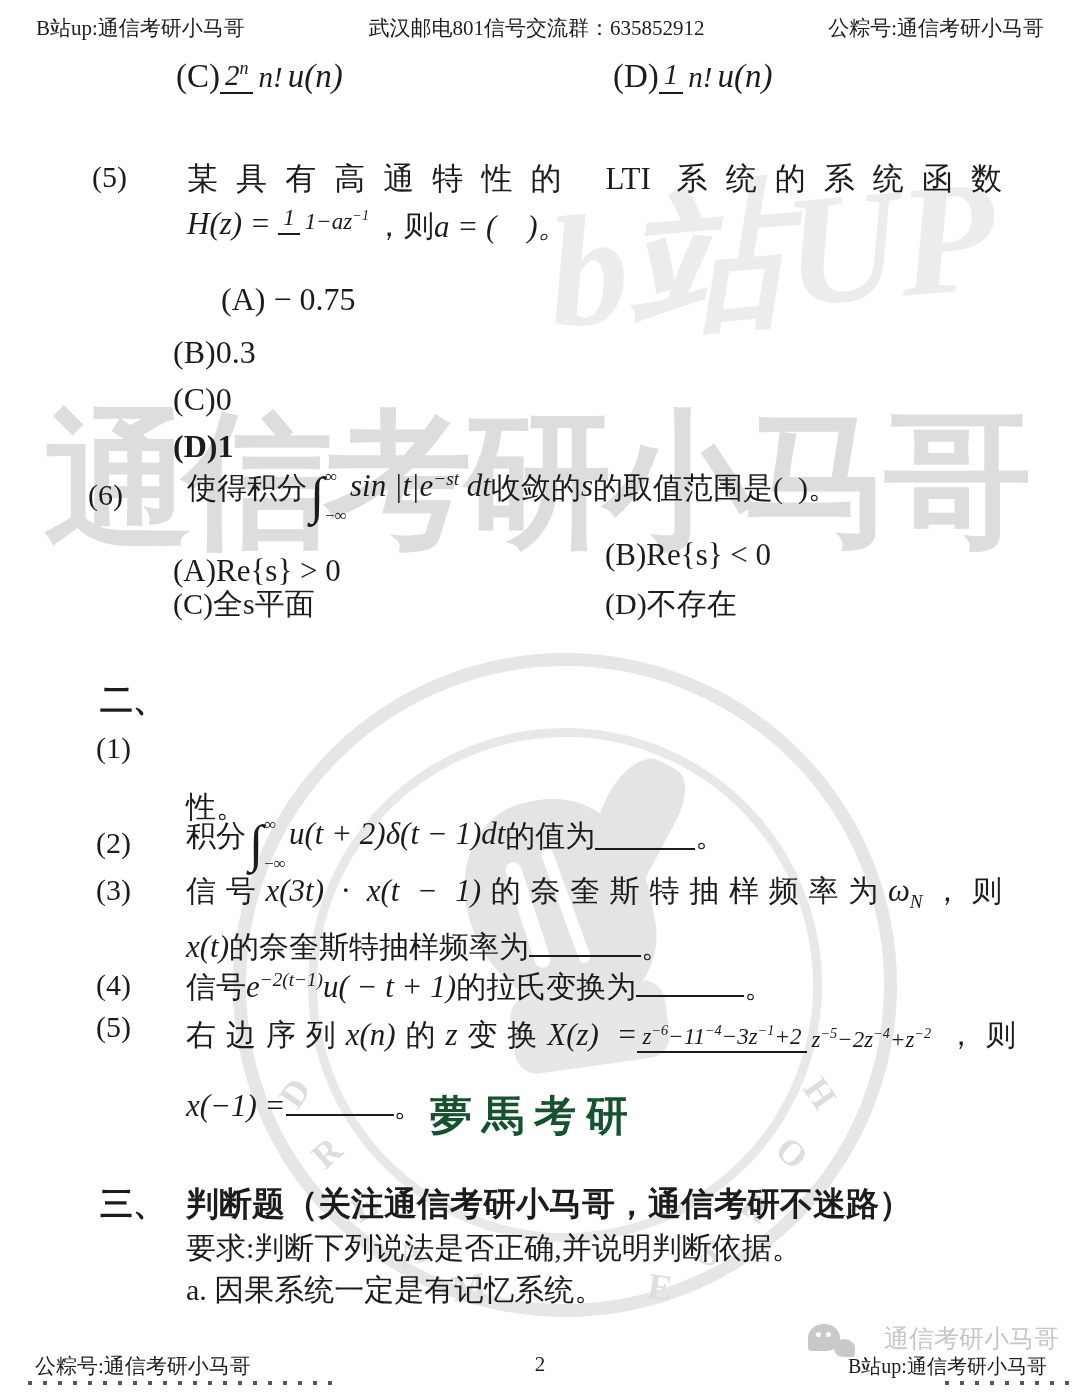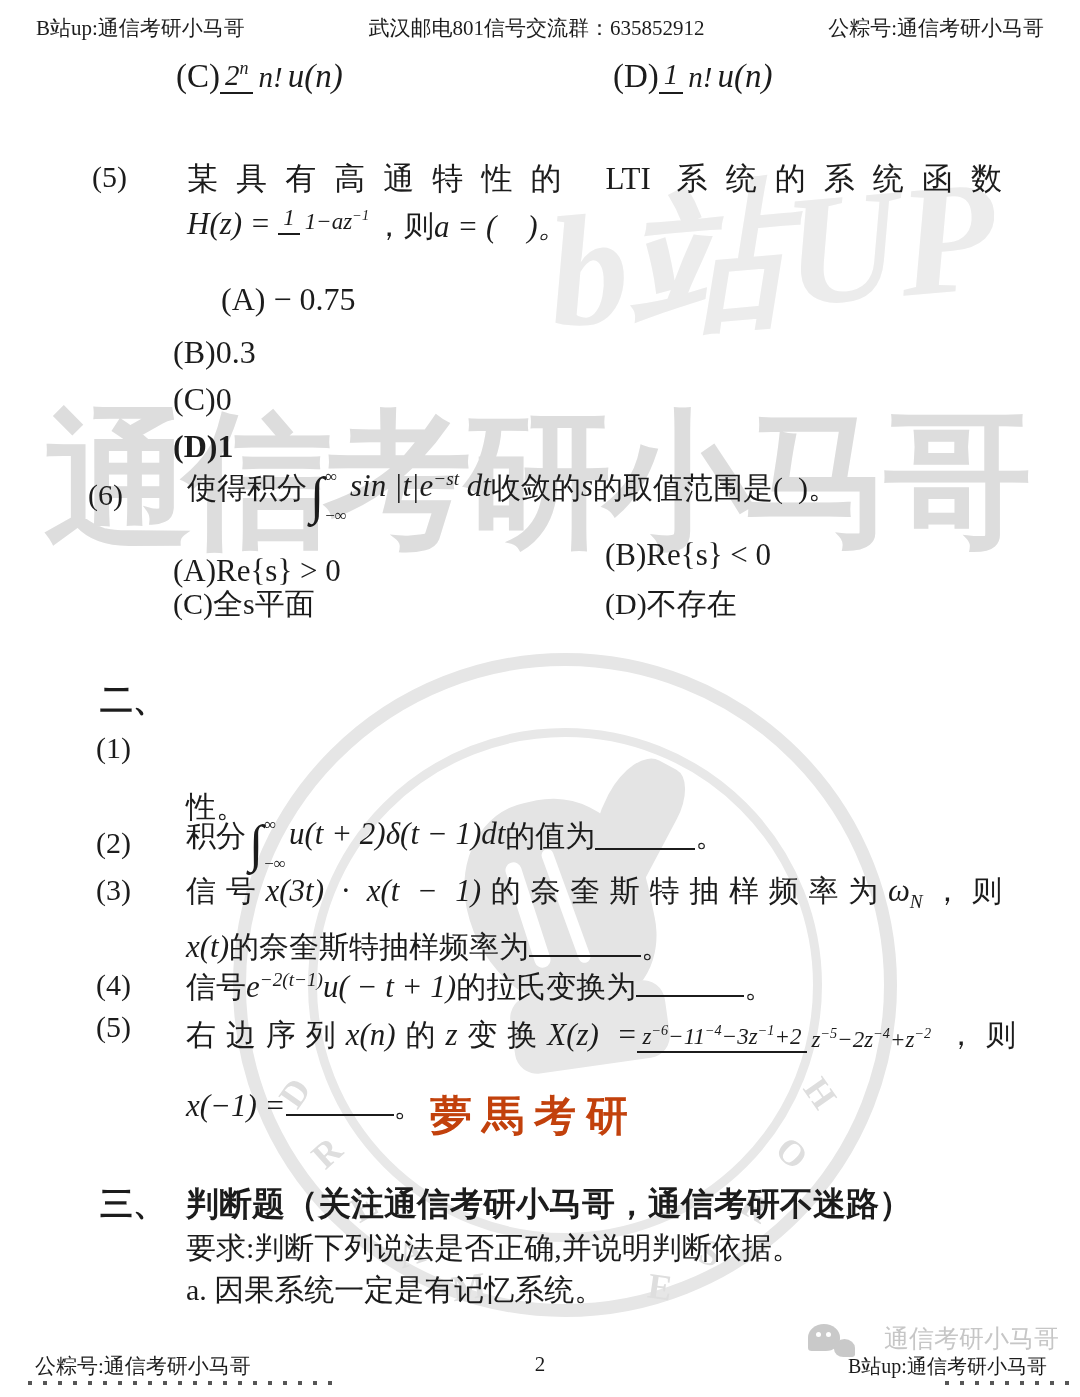--- a/index.html
+++ b/index.html
@@ -27,21 +27,21 @@
     border-radius:46% 54% 38% 62%; transform:rotate(-12deg); }
   .horse-b { left:598px; top:756px; width:72px; height:134px; background:#e4e4e4;
     border-radius:55% 45% 18% 82%; transform:rotate(28deg); }
   .horse-c { left:512px; top:988px; width:156px; height:78px; background:#e7e7e7;
     border-radius:22px; transform:rotate(-8deg); }
   .horse-w1 { left:520px; top:860px; width:16px; height:110px; background:#ffffff;
     border-radius:8px; transform:rotate(-18deg); }
   .horse-w2 { left:560px; top:846px; width:12px; height:120px; background:#ffffff;
     border-radius:8px; transform:rotate(-20deg); }
   .seal-caption { left:430px; top:1088px; font-size:42px; letter-spacing:10px;
-    color:#c2410c; font-weight:600; white-space:nowrap; }
+    color:#14532d; font-weight:600; white-space:nowrap; }
   .seal-letter { font-size:36px; font-weight:700; color:#dedede; }
   
   .content { position:absolute; inset:0; z-index:1; }
   .hdr { left:0; top:14px; width:1080px; padding:0 36px; box-sizing:border-box;
     display:flex; justify-content:space-between; font-size:21px; }
   .cjk { font-style:normal; }
   .math { font-style:italic; }
   .just { text-align:justify; text-align-last:justify; }
   sup { font-size:0.62em; }
   sub { font-size:0.62em; }

